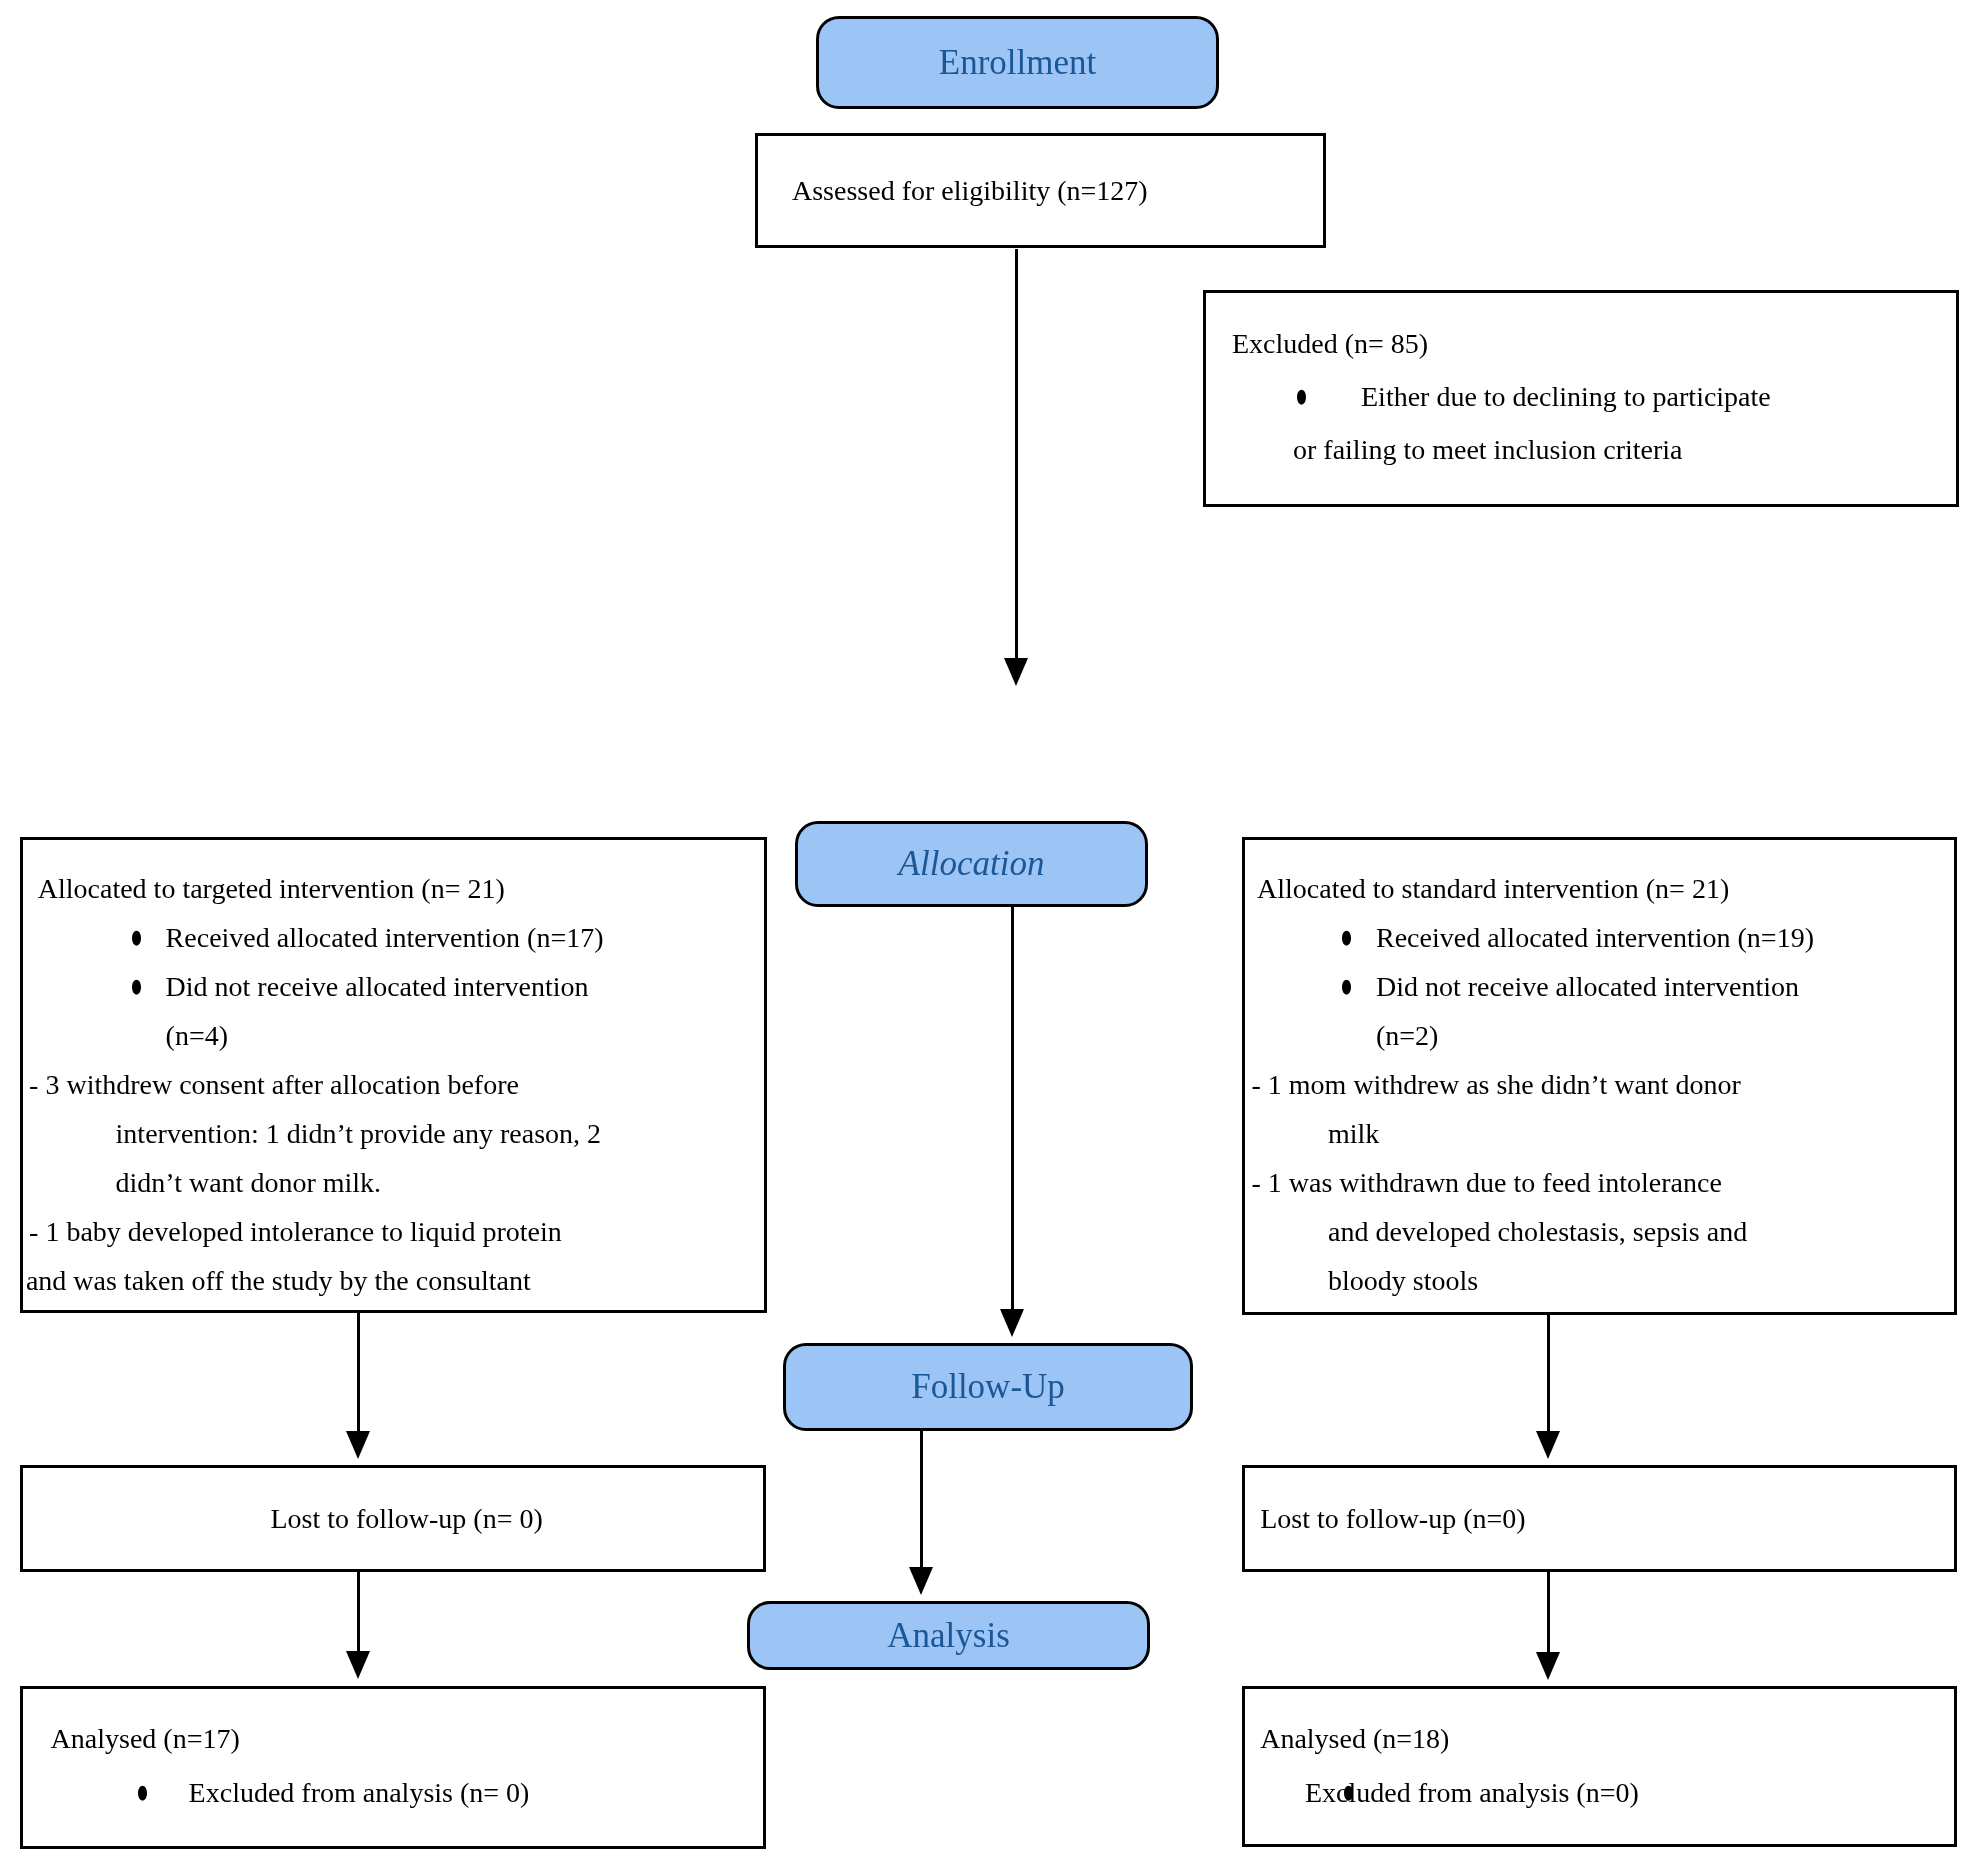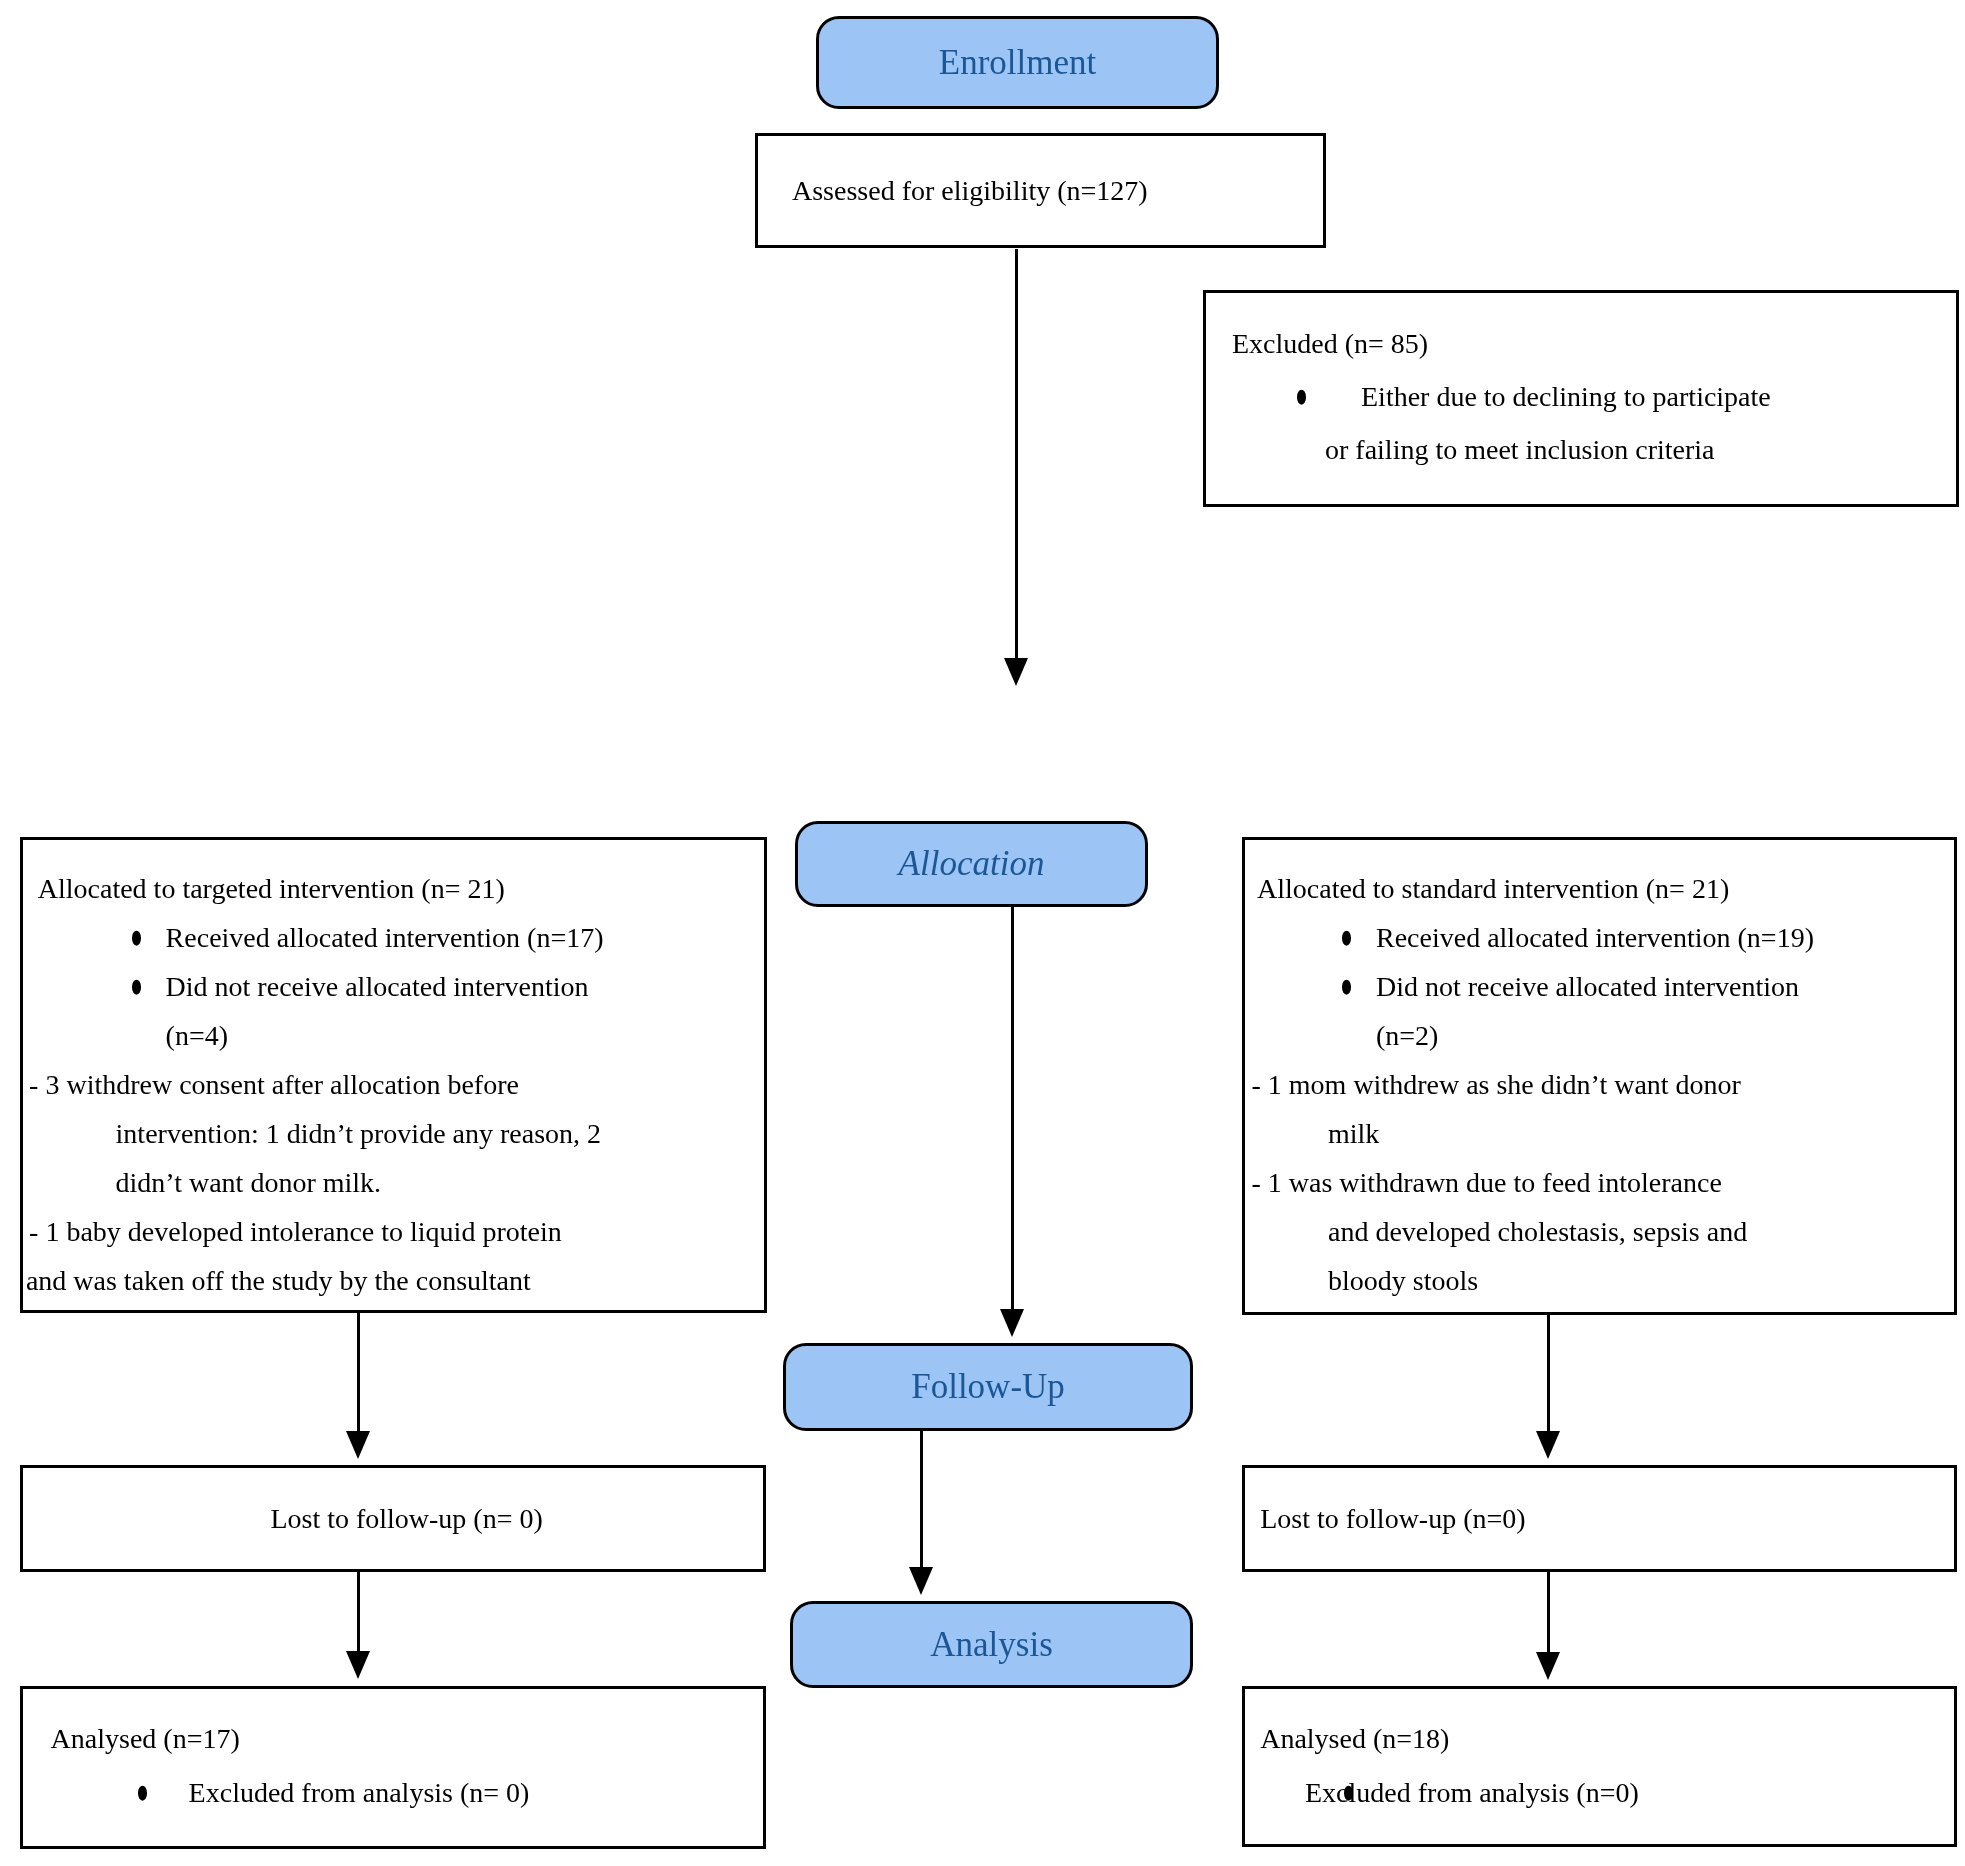--- a/index.html
+++ b/index.html
@@ -68,38 +68,38 @@
   </div>
 
   <div class="stage" style="left:795px;top:821px;width:353px;height:86px;font-style:italic;">
     <span>Allocation</span>
   </div>
 
   <div class="stage" style="left:783px;top:1343px;width:410px;height:88px;">
     <span>Follow-Up</span>
   </div>
 
-  <div class="stage" style="left:790px;top:1601px;width:403px;height:87px;align-items:center;">
+  <div class="stage" style="left:747px;top:1601px;width:403px;height:69px;align-items:center;">
     <span>Analysis</span>
   </div>
 
   <div class="wbox single" style="left:755px;top:133px;width:571px;height:115px;padding-left:34px;">
     <span>Assessed for eligibility (n=127)</span>
   </div>
 
   <div class="wbox m-excl pt45" style="left:1203px;top:290px;width:756px;height:217px;">
     <div class="lines">
         <div class="line" style="padding-left: 26px;">
           <span>Excluded (n= 85)</span>
         </div>
         <div class="line" style="padding-left: 155px;">
           <span class="bullet" style="left: 91px;"></span>
           <span>Either due to declining to participate</span>
         </div>
-        <div class="line" style="padding-left: 119px; text-align: center;">
+        <div class="line" style="padding-left: 87px; text-align: center;">
           <span>or failing to meet inclusion criteria</span>
         </div>
       </div>
   </div>
 
   <div class="wbox m-alloc pt45" style="left:19.6px;top:837px;width:747px;height:476px;">
     <div class="lines">
         <div class="line" style="padding-left: 15.2px;">
           <span>Allocated to targeted intervention (n= 21)</span>
         </div>

